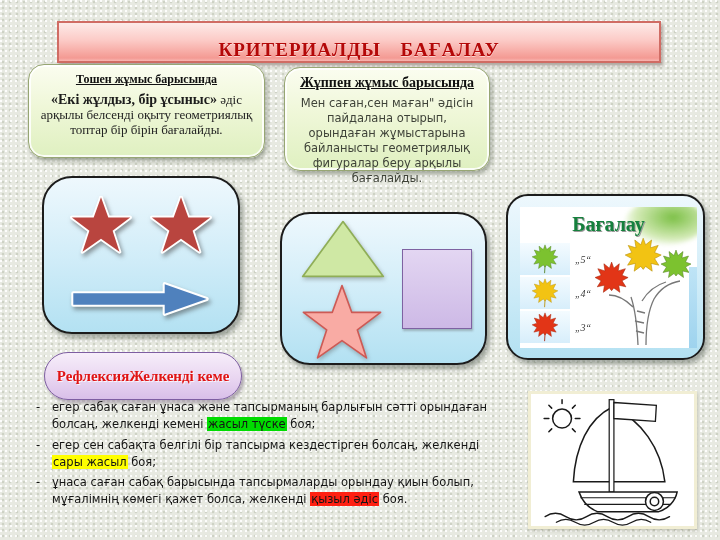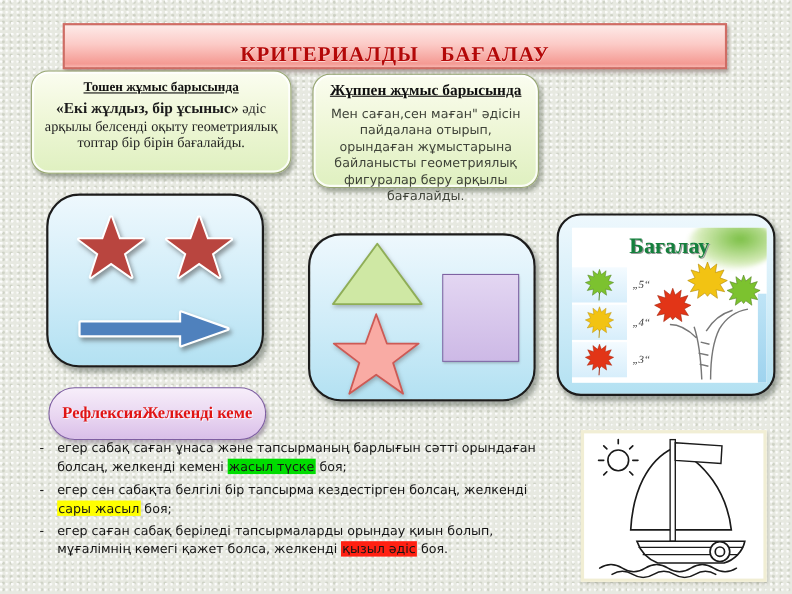--- a/index.html
+++ b/index.html
@@ -212,21 +212,21 @@
     <div class="item">
       <span class="mark">-</span>
       <span><span>егер сабақ саған ұнаса және тапсырманың барлығын сәтті орындаған болсаң, желкенді кемені </span><span class="hl" style="background-color: rgb(0, 220, 0);">жасыл түске</span><span> боя;</span></span>
     </div>
     <div class="item">
       <span class="mark">-</span>
       <span><span>егер сен сабақта белгілі бір тапсырма кездестірген болсаң, желкенді </span><span class="hl" style="background-color: rgb(255, 255, 0);">сары жасыл</span><span> боя;</span></span>
     </div>
     <div class="item">
       <span class="mark">-</span>
-      <span><span>егер саған сабақ беріледі тапсырмаларды орындау қиын болып, мұғалімнің көмегі қажет болса, желкенді </span><span class="hl" style="background-color: rgb(255, 32, 18);">қызыл әдіс</span><span> боя.</span></span>
+      <span><span>ұнаса саған сабақ барысында тапсырмаларды орындау қиын болып, мұғалімнің көмегі қажет болса, желкенді </span><span class="hl" style="background-color: rgb(255, 32, 18);">қызыл әдіс</span><span> боя.</span></span>
     </div>
   </div>
 
   <div class="boatframe">
     <svg viewBox="0 0 163 140">
       <g stroke="#1a1a1a" stroke-width="1.6" fill="none" stroke-linecap="round">
         <circle cx="28" cy="26" r="10" fill="#ffffff"></circle>
         <path d="M28 10 l0 -4 M14 26 l-5 0 M42 26 l5 0 M17 15 l-3 -3 M39 15 l3 -3 M17 37 l-3 3 M39 37 l3 3"></path>
         <path d="M40 93 C42 56 56 26 81 14 C112 27 133 58 137 93 Z" fill="#ffffff"></path>
         <rect x="78" y="6" width="5" height="98" fill="#ffffff" stroke-width="1.3"></rect>

